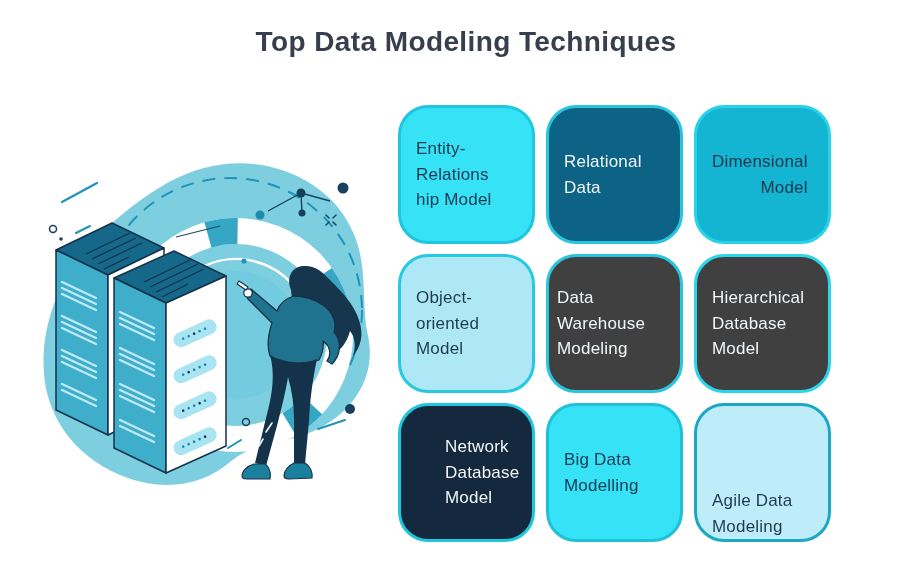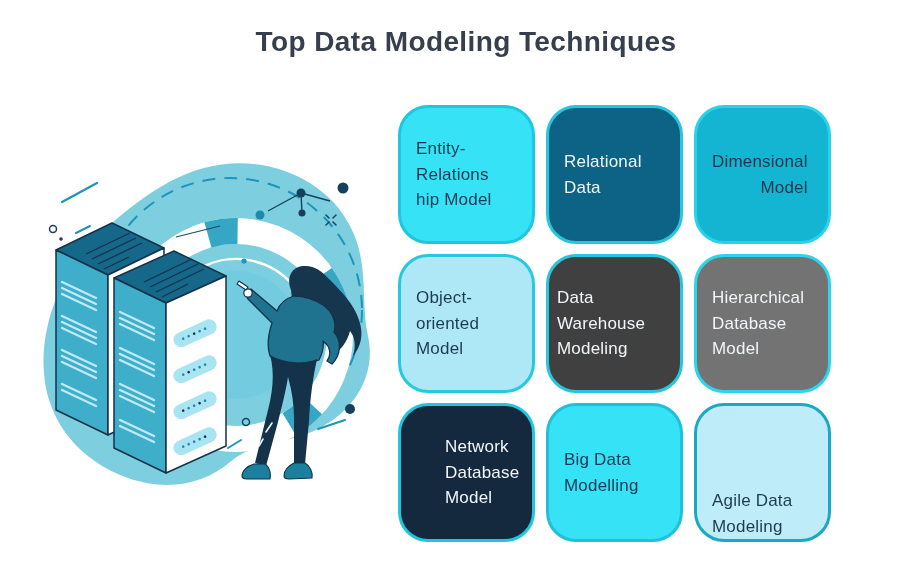--- a/index.html
+++ b/index.html
@@ -250,21 +250,21 @@
   <div class="card" style="background: rgb(174, 232, 247); border-color: rgb(39, 201, 225); color: rgb(29, 58, 82);">
     <div class="card-label">Object-
 oriented
 Model</div>
   </div>
   <div class="card" style="background: #404040; border-color: rgb(41, 197, 220); color: rgb(240, 246, 249); padding-left: 8px;">
     <div class="card-label">Data
 Warehouse
 Modeling</div>
   </div>
-  <div class="card" style="background: #737373; border-color: rgb(43, 214, 234); color: rgb(240, 246, 249); align-items: center;">
+  <div class="card" style="background: #404040; border-color: rgb(43, 214, 234); color: rgb(240, 246, 249); align-items: center;">
     <div class="card-label">Hierarchical
 Database
 Model</div>
   </div>
   <div class="card" style="background: rgb(21, 41, 62); border-color: rgb(31, 198, 222); color: rgb(240, 246, 249); padding-left: 44px;">
     <div class="card-label">Network
 Database
 Model</div>
   </div>
   <div class="card" style="background: rgb(53, 226, 246); border-color: rgb(31, 192, 216); color: rgb(29, 58, 82);">

